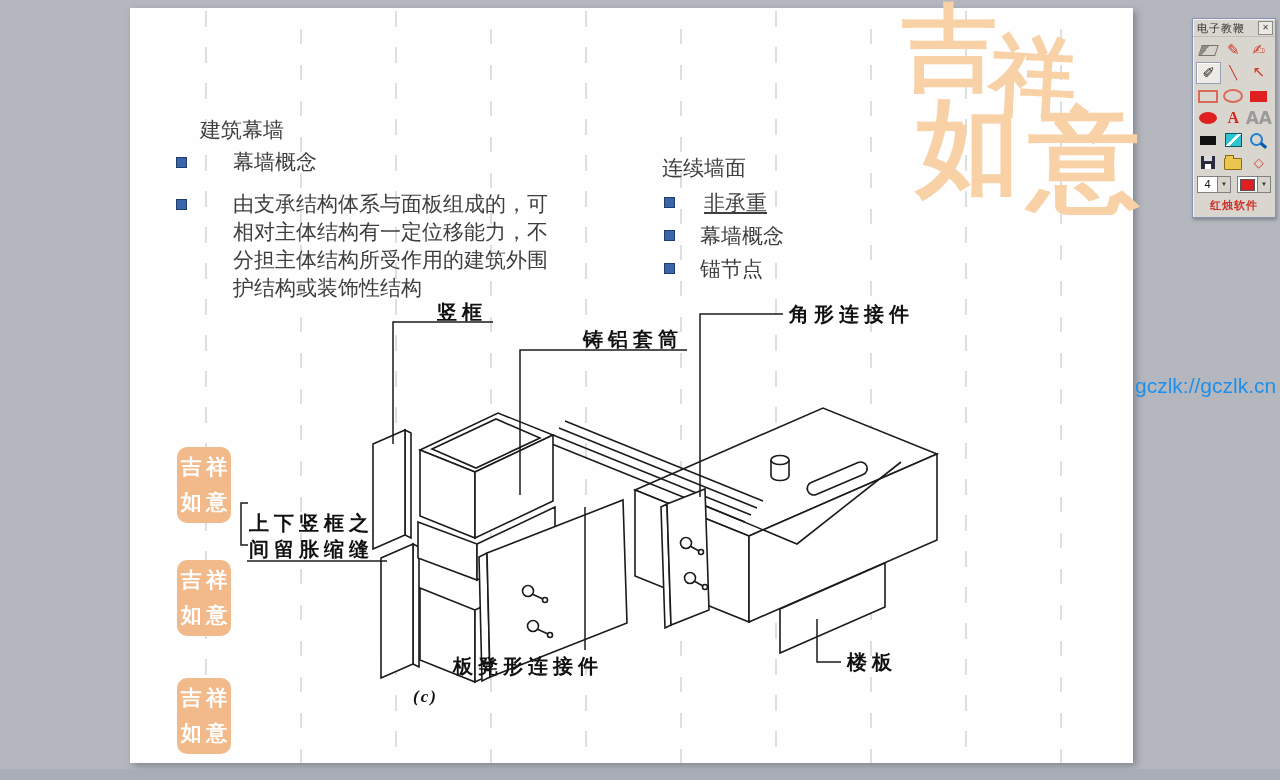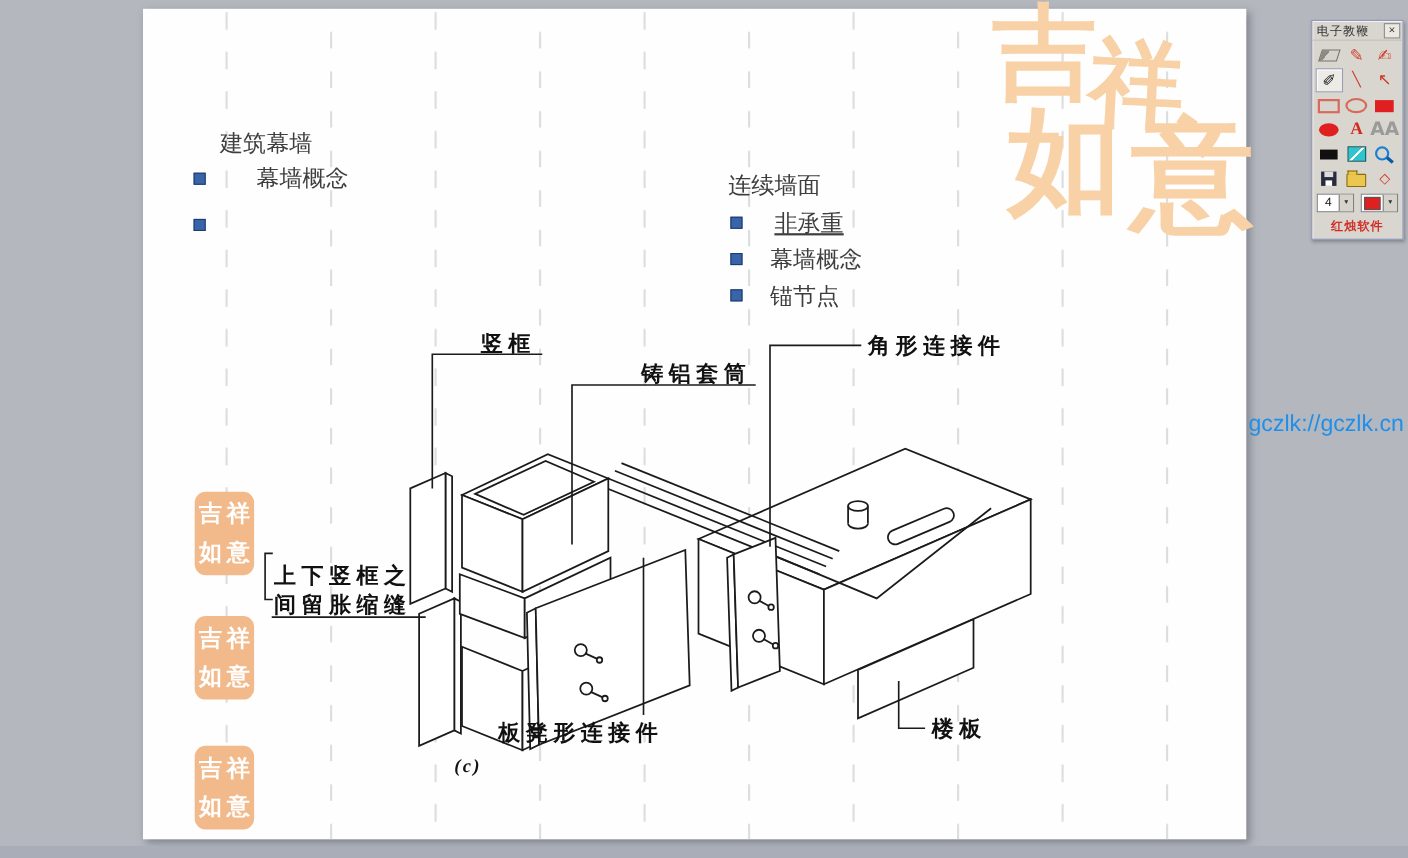--- a/index.html
+++ b/index.html
@@ -104,20 +104,21 @@
       <span>祥</span>
     <span>如</span>
       <span>意</span>
   </div>
 
 
   <div class="heading" style="left:70px;top:108px;">建筑幕墙</div>
   <span class="bullet-sq" style="left:46px;top:149px;"></span>
   <div class="btext" style="left:103px;top:140px;">幕墙概念</div>
   <span class="bullet-sq" style="left:46px;top:191px;"></span>
+  <div class="btext para" style="left:103px;top:182px;">由支承结构体系与面板组成的，可相对主体结构有一定位移能力，不分担主体结构所受作用的建筑外围护结构或装饰性结构</div>
 
   <div class="heading" style="left:532px;top:146px;">连续墙面</div>
   <span class="bullet-sq" style="left:534px;top:189px;"></span>
   <div class="btext" style="left:574px;top:181px;text-decoration:underline;">非承重</div>
   <span class="bullet-sq" style="left:534px;top:222px;"></span>
   <div class="btext" style="left:570px;top:214px;">幕墙概念</div>
   <span class="bullet-sq" style="left:534px;top:255px;"></span>
   <div class="btext" style="left:570px;top:247px;text-align:center;">锚节点</div>
 
   <svg class="diagram" width="705" height="420" viewBox="0 0 705 420">

